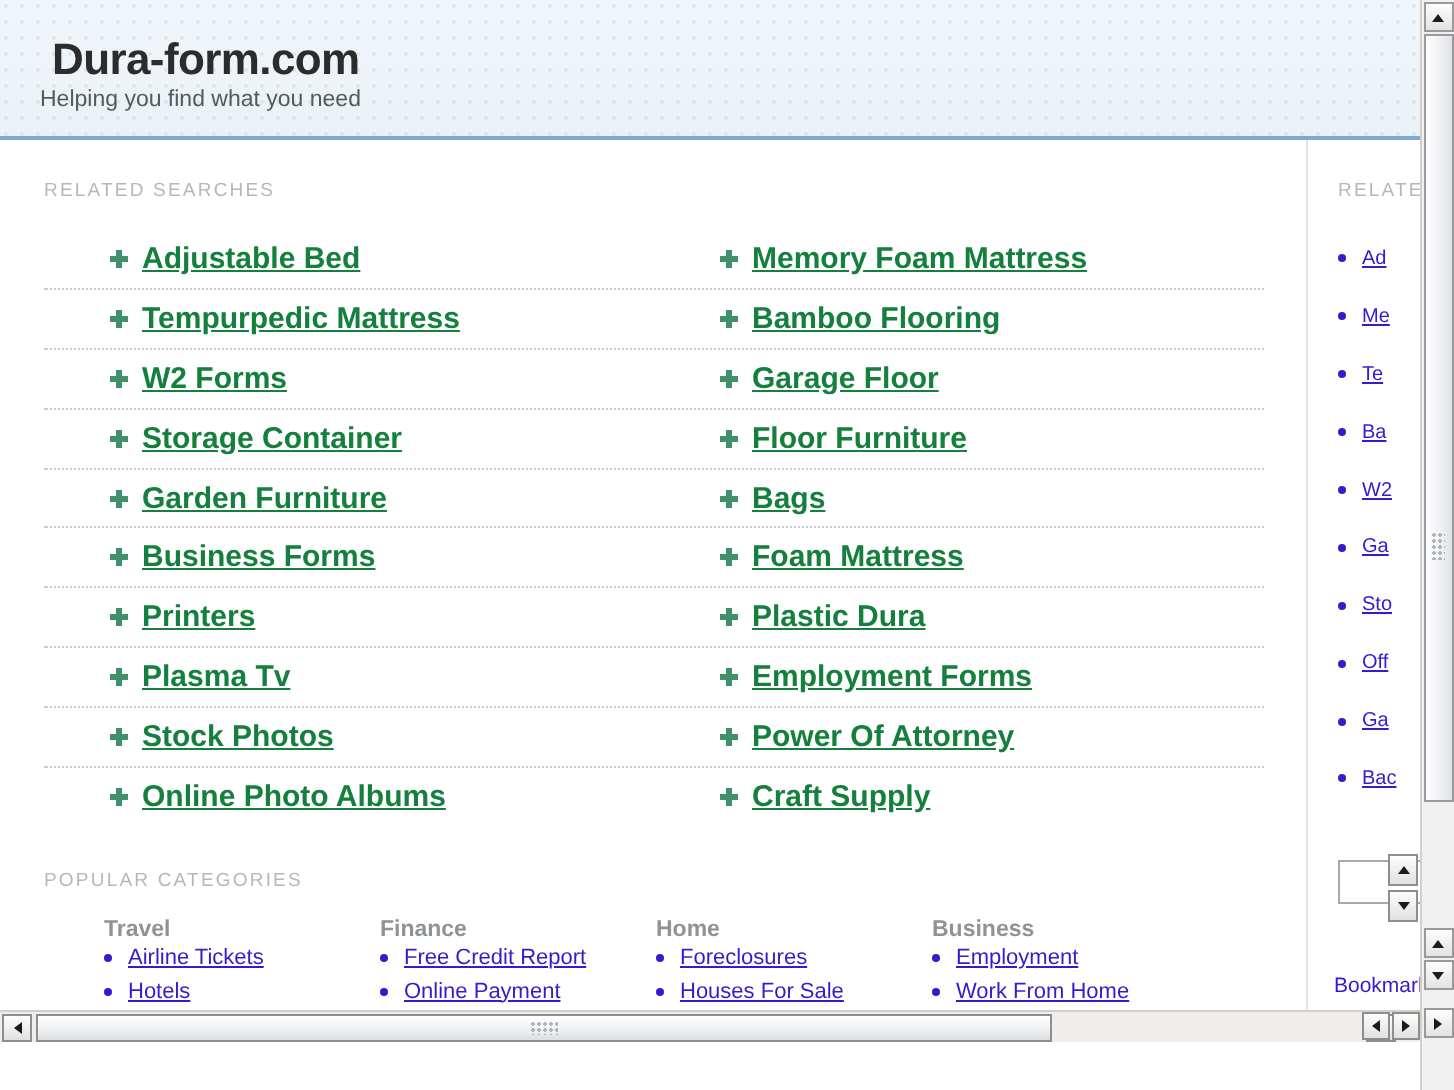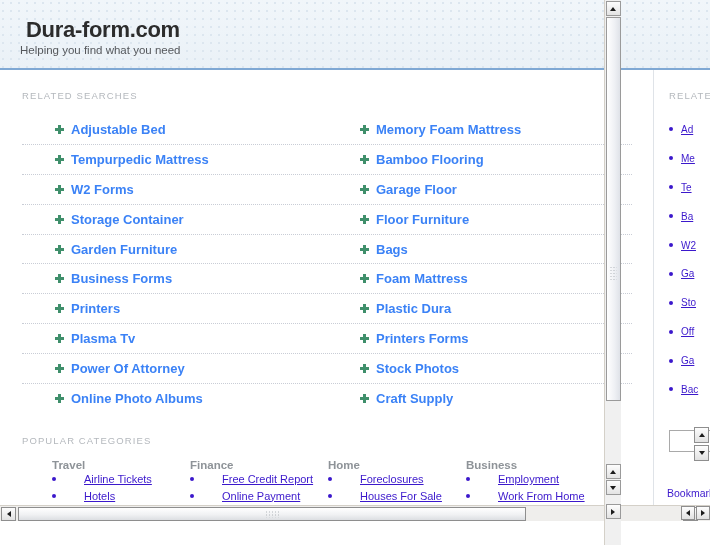--- a/index.html
+++ b/index.html
@@ -12,21 +12,21 @@
     width: 727px;
     height: 545px;
     overflow: hidden;
     position: relative;
   }
 
   
   #viewport {
     position: absolute;
     left: 0; top: 0;
-    width: 621px; height: 545px;
+    width: 727px; height: 545px;
   }
 
   
   #outer-vscroll {
     position: absolute;
     right: 0; top: 0;
     width: 17px; height: 545px;
     background: #f0f0f0;
     border-left: 1px solid #d4d0c8;
     box-sizing: border-box;
@@ -162,23 +162,24 @@
     background: #3f8f6b;
   }
   .bullet-arrow::after {
     content: "";
     position: absolute;
     left: 3px; top: 0;
     width: 3px; height: 9px;
     background: #3f8f6b;
   }
   .rel-link {
-    font-size: 13px;
+    font-size: 15px;
     font-weight: bold;
-    color: #3b82f6;
+    color: #15803d;
+    text-decoration: underline;
     white-space: nowrap;
     cursor: pointer;
   }
 
   
   #side-list {
     position: absolute;
     left: 14px; top: 45px;
     width: 60px;
   }
@@ -217,21 +218,20 @@
   .cat-title {
     font-size: 11.5px;
     font-weight: bold;
     color: #8e9398;
     margin-bottom: 2px;
   }
   .cat-item {
     display: flex;
     align-items: center;
     margin-bottom: 4.5px;
-    gap: 20px;
   }
   .cat-link {
     font-size: 11px;
     color: #3b18cc;
     text-decoration: underline;
     white-space: nowrap;
     cursor: pointer;
   }
 
   
@@ -427,31 +427,31 @@
                 <span class="rel-link">Plastic Dura</span>
               </div>
             </div>
             <div class="rel-row">
               <div class="rel-cell">
                 <span class="bullet-arrow"></span>
                 <span class="rel-link">Plasma Tv</span>
               </div>
               <div class="rel-cell">
                 <span class="bullet-arrow"></span>
-                <span class="rel-link">Printers Forms</span>
-              </div>
-            </div>
-            <div class="rel-row">
+                <span class="rel-link">Employment Forms</span>
+              </div>
+            </div>
+            <div class="rel-row">
+              <div class="rel-cell">
+                <span class="bullet-arrow"></span>
+                <span class="rel-link">Stock Photos</span>
+              </div>
               <div class="rel-cell">
                 <span class="bullet-arrow"></span>
                 <span class="rel-link">Power Of Attorney</span>
-              </div>
-              <div class="rel-cell">
-                <span class="bullet-arrow"></span>
-                <span class="rel-link">Stock Photos</span>
               </div>
             </div>
             <div class="rel-row">
               <div class="rel-cell">
                 <span class="bullet-arrow"></span>
                 <span class="rel-link">Online Photo Albums</span>
               </div>
               <div class="rel-cell">
                 <span class="bullet-arrow"></span>
                 <span class="rel-link">Craft Supply</span>

